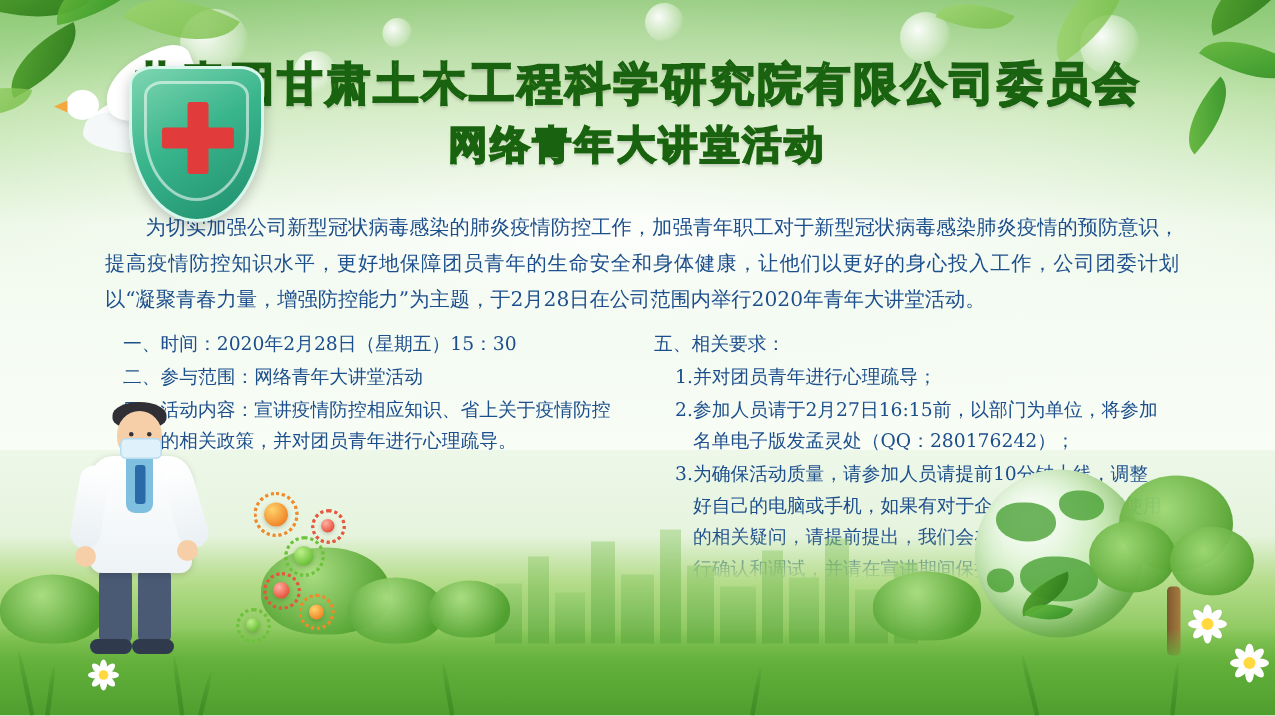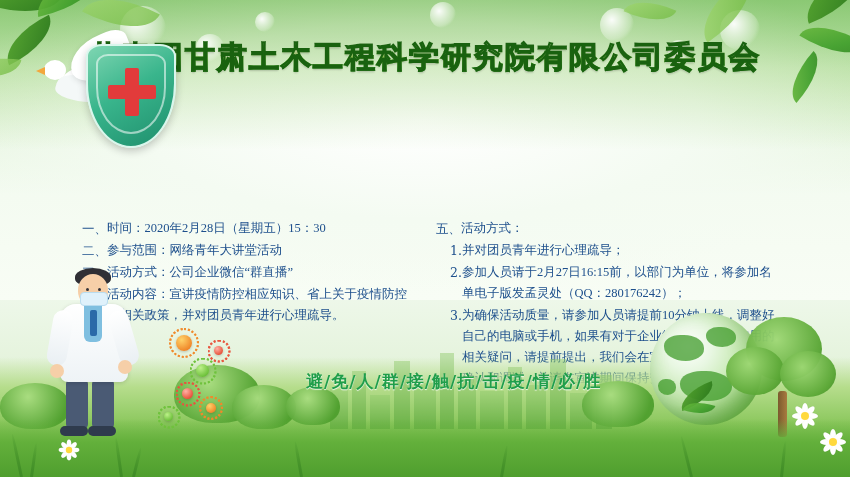--- a/index.html
+++ b/index.html
@@ -307,21 +307,21 @@
     gap: 24px;
     font-family: "DejaVu Serif", "Liberation Serif", serif;
     color: #1d4f8c;
     font-size: 12.5px;
     line-height: 21px;
   }
   .col-left { width: 330px; }
   .col-right { width: 340px; }
   .item { display: flex; margin-bottom: 1px; }
   .item .marker { flex: 0 0 auto; white-space: nowrap; }
-  .item .txt { flex: 1 1 auto; font-family: Liberation Serif, serif; }
+  .item .txt { flex: 1 1 auto; }
   .sub { margin-left: 14px; }
   .sub .marker { flex: 0 0 auto; }
 
   .slogan {
     position: absolute;
     left: 306px; top: 370px;
     font-family: "DejaVu Serif", "Liberation Serif", serif;
     font-size: 17px;
     letter-spacing: 1px;
     font-weight: bold;
@@ -369,46 +369,44 @@
     <div class="tail"></div>
     <div class="body"></div>
     <div class="wing2"></div>
     <div class="wing"></div>
     <div class="head"></div>
     <div class="beak"></div>
   </div>
 
   <div class="title-block">
     <div class="title-main">共青团甘肃土木工程科学研究院有限公司委员会</div>
-  </div>
-
+    <div class="title-sub">网络青年大讲堂活动</div>
+  </div>
+
+  <div class="intro">为切实加强公司新型冠状病毒感染的肺炎疫情防控工作，加强青年职工对于新型冠状病毒感染肺炎疫情的预防意识，提高疫情防控知识水平，更好地保障团员青年的生命安全和身体健康，让他们以更好的身心投入工作，公司团委计划以“凝聚青春力量，增强防控能力”为主题，于2月28日在公司范围内举行2020年青年大讲堂活动。</div>
 
   <div class="cols">
     <div class="col-left">
       <div class="item">
         <span class="marker">一、</span>
         <span class="txt">时间：2020年2月28日（星期五）15：30</span>
       </div>
       <div class="item">
         <span class="marker">二、</span>
         <span class="txt">参与范围：网络青年大讲堂活动</span>
       </div>
       <div class="item">
-        <span class="marker">三、</span>
-        <span class="txt">活动方式：公司企业微信“群直播”</span>
-      </div>
-      <div class="item">
         <span class="marker">四、</span>
         <span class="txt">活动内容：宣讲疫情防控相应知识、省上关于疫情防控的相关政策，并对团员青年进行心理疏导。</span>
       </div>
     </div>
     <div class="col-right">
       <div class="item">
         <span class="marker">五、</span>
-        <span class="txt">活动方式：</span>
+        <span class="txt">相关要求：</span>
       </div>
       <div class="item sub">
         <span class="marker">1.</span>
         <span class="txt">并对团员青年进行心理疏导；</span>
       </div>
       <div class="item sub">
         <span class="marker">2.</span>
         <span class="txt">参加人员请于2月27日16:15前，以部门为单位，将参加名单电子版发孟灵处（QQ：280176242）；</span>
       </div>
       <div class="item sub">
@@ -498,21 +496,20 @@
     <div class="petal" style="transform:rotate(45deg);"></div>
     <div class="petal" style="transform:rotate(90deg);"></div>
     <div class="petal" style="transform:rotate(135deg);"></div>
     <div class="petal" style="transform:rotate(180deg);"></div>
     <div class="petal" style="transform:rotate(225deg);"></div>
     <div class="petal" style="transform:rotate(270deg);"></div>
     <div class="petal" style="transform:rotate(315deg);"></div>
     <div class="core"></div>
   </div>
 
-  <div class="slogan">避/免/人/群/接/触/抗/击/疫/情/必/胜</div>
 
   <div class="doctor">
     <div class="doc-leg" style="left:40px;"></div>
     <div class="doc-leg" style="left:66px;"></div>
     <div class="doc-shoe" style="left:34px;"></div>
     <div class="doc-shoe" style="left:62px;"></div>
     <div class="doc-coat"></div>
     <div class="doc-shirt"></div>
     <div class="doc-tie"></div>
     <div class="doc-arm" style="left:24px;top:44px;transform:rotate(10deg);"></div>

